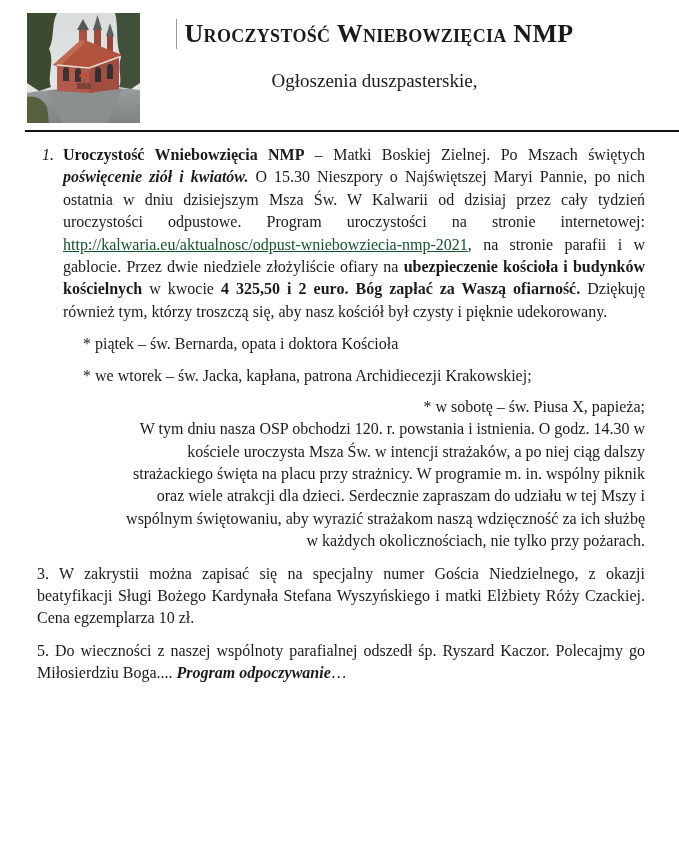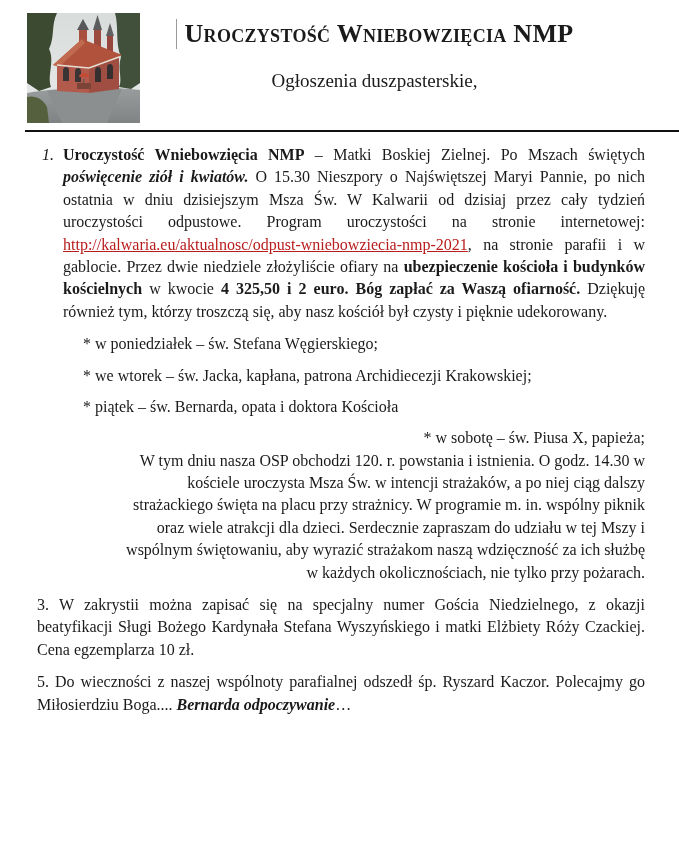--- a/index.html
+++ b/index.html
@@ -34,21 +34,21 @@
   .doc{padding:12px 34px 0 37px;font-size:16px;line-height:1.4;}
   .para{margin:0 0 10px 0;}
   .justify{text-align:justify;}
   .item1{position:relative;padding-left:26px;}
   .marker{position:absolute;left:5px;top:0;font-style:italic;}
   .heading2{font-weight:700;font-style:italic;padding-left:6px;margin-bottom:13px;}
   .entry{margin:0 0 9px 46px;white-space:pre;}
   .saturday{margin:0 0 10px 46px;white-space:pre;text-align:right;}
   .b{font-weight:700;}
   .i{font-style:italic;}
-  .link{color:#b91c1c;}
+  .link{color:#14532d;}
   .rich{}
 </style>
 </head>
 <body>
 
 <div class="page">
 
   <header class="header">
     <div class="photo">
       <svg width="113" height="110" viewBox="0 0 113 110" xmlns="http://www.w3.org/2000/svg">
@@ -108,30 +108,29 @@
   <div class="divider"></div>
 
   <main class="doc">
 
     <p class="para justify item1">
       <span class="marker">1.</span>
       <span class="rich"><span class="b">Uroczystość Wniebowzięcia NMP</span><span class=""> – Matki Boskiej Zielnej. Po Mszach świętych </span><span class="b i">poświęcenie ziół i kwiatów.</span><span class=""> O 15.30 Nieszpory o Najświętszej Maryi Pannie, po nich ostatnia w dniu dzisiejszym Msza Św. W Kalwarii od dzisiaj przez cały tydzień uroczystości odpustowe. Program uroczystości na stronie internetowej: </span><a href="#" class="link">http://kalwaria.eu/aktualnosc/odpust-wniebowziecia-nmp-2021</a><span class="">, na stronie parafii i w gablocie. Przez dwie niedziele złożyliście ofiary na </span><span class="b">ubezpieczenie kościoła i budynków kościelnych</span><span class=""> w kwocie </span><span class="b">4 325,50 i 2 euro. Bóg zapłać za Waszą ofiarność.</span><span class=""> Dziękuję również tym, którzy troszczą się, aby nasz kościół był czysty i pięknie udekorowany.</span></span>
     </p>
 
 
-    <p class="para entry">* w poniedziałek – św. Stefana Węgierskiego;</p>
+    <p class="para entry">* piątek – św. Bernarda, opata i doktora Kościoła</p>
     <p class="para entry">* we wtorek – św. Jacka, kapłana, patrona Archidiecezji Krakowskiej;</p>
-    <p class="para entry">* piątek – św. Bernarda, opata i doktora Kościoła</p>
     <p class="para saturday">* w sobotę – św. Piusa X, papieża;
 W tym dniu nasza OSP obchodzi 120. r. powstania i istnienia. O godz. 14.30 w
 kościele uroczysta Msza Św. w intencji strażaków, a po niej ciąg dalszy
 strażackiego święta na placu przy strażnicy. W programie m. in. wspólny piknik
 oraz wiele atrakcji dla dzieci. Serdecznie zapraszam do udziału w tej Mszy i
 wspólnym świętowaniu, aby wyrazić strażakom naszą wdzięczność za ich służbę
 w każdych okolicznościach, nie tylko przy pożarach.</p>
 
     <p class="para justify">3. W zakrystii można zapisać się na specjalny numer Gościa Niedzielnego, z okazji beatyfikacji Sługi Bożego Kardynała Stefana Wyszyńskiego i matki Elżbiety Róży Czackiej. Cena egzemplarza 10 zł.</p>
 
 
-    <p class="para justify"><span class="">5. Do wieczności z naszej wspólnoty parafialnej odszedł śp. Ryszard Kaczor. Polecajmy go  Miłosierdziu Boga.... </span><span class="b i">Bernarda odpoczywanie</span><span class="">…</span></p>
+    <p class="para justify"><span class="">5. Do wieczności z naszej wspólnoty parafialnej odszedł śp. Ryszard Kaczor. Polecajmy go  Miłosierdziu Boga.... </span><span class="b i">Program odpoczywanie</span><span class="">…</span></p>
 
   </main>
 </div>
 
 </body></html>

